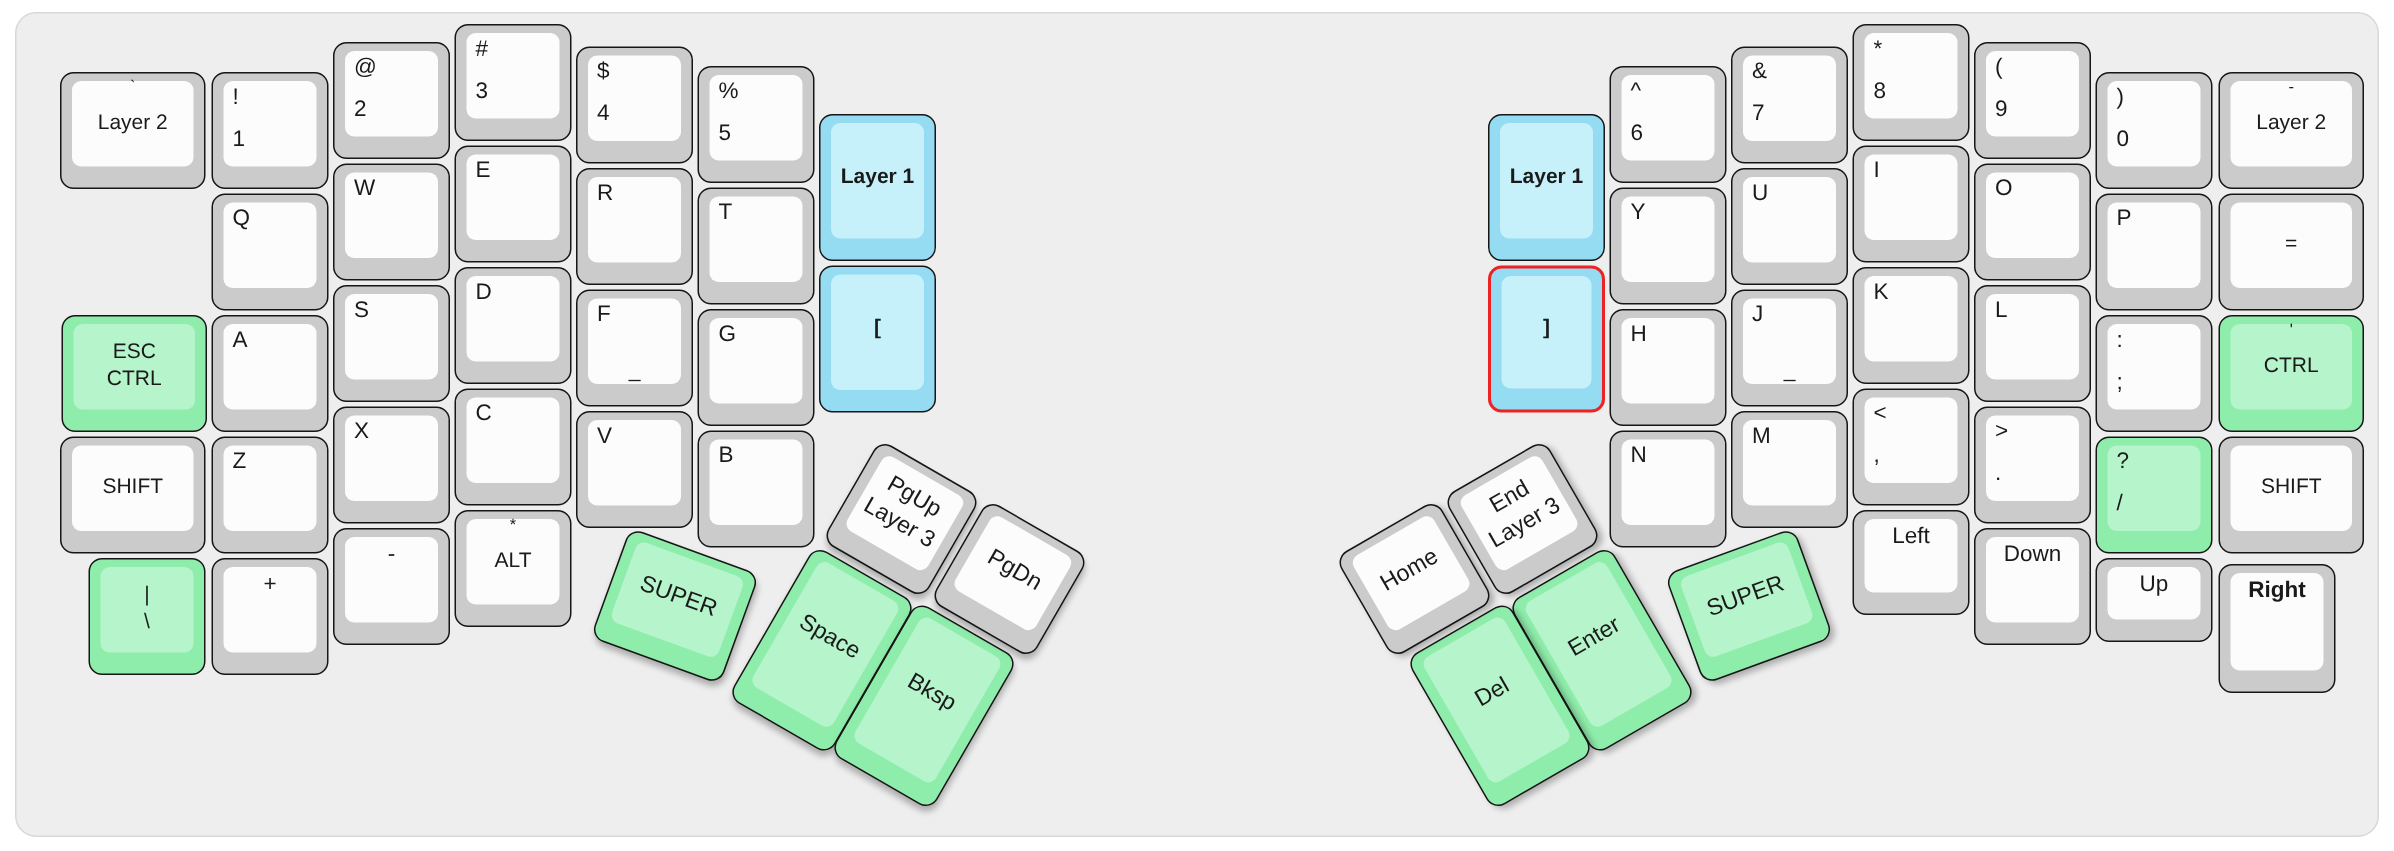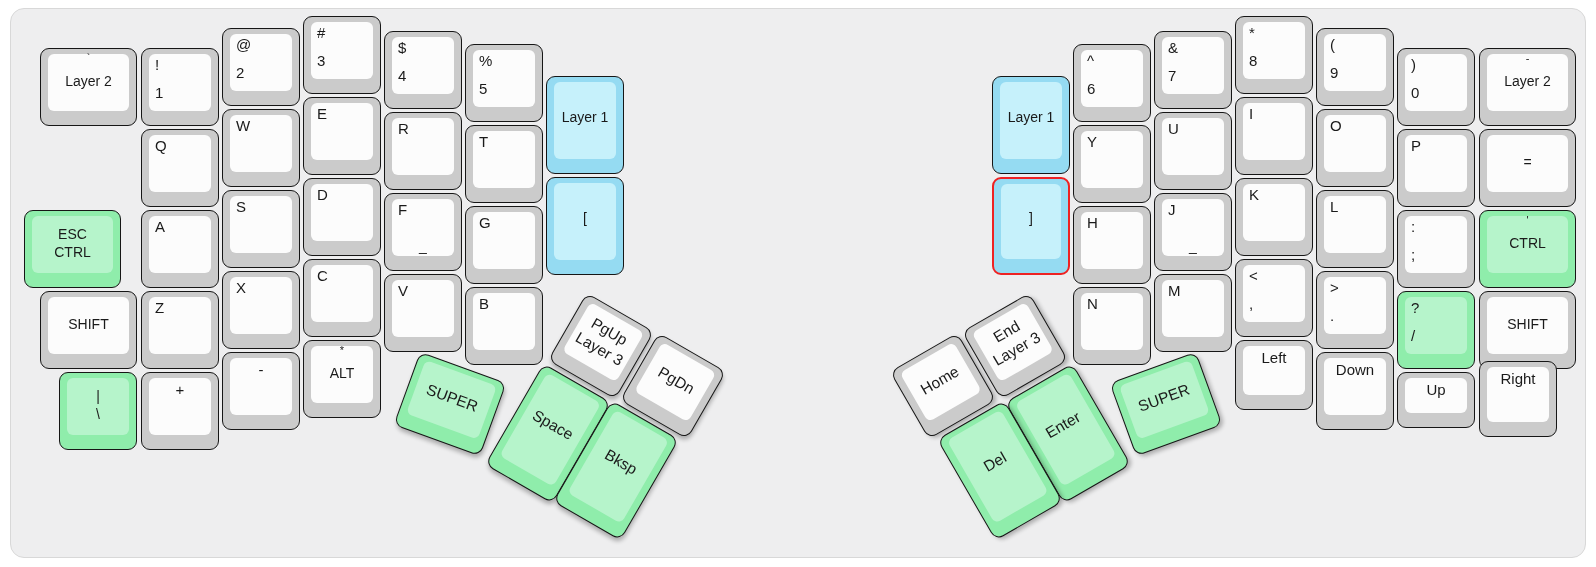--- a/index.html
+++ b/index.html
@@ -46,21 +46,21 @@
     position: absolute;
     left: 7px;
     right: 7px;
     top: 5px;
     bottom: 14px;
     border-radius: 6px;
     background: var(--white-cap, #fcfcfc);
   }
   .key.green { background: var(--green-key, #8fedab); }
   .key.green .cap { background: var(--green-cap, #b6f4cb); }
-  .key.blue { background: var(--blue-key, #95dbf2); }
+  .key.blue { background: var(--blue-key, #95dbf2); font-weight: bold; }
   .key.blue .cap { background: var(--blue-cap, #c6f1fb); }
   .key.selected { border-color: var(--selected-border, #ee2222); border-width: 2px; }
   .key.rot { box-shadow: 2px 3px 4px rgba(0,0,0,0.28); }
   .lab {
     position: absolute;
     white-space: pre-line;
     color: var(--text, #1a1a1a);
     pointer-events: none;
   }
   .lab-tl { left: 13px; top: 7px;  font-size: 15px; }
@@ -76,21 +76,21 @@
 <body>
 
 <div class="stage">
   <div class="panel"></div>
   <div class="board">
       <div class="key white" style="left: 40px; top: 48px; width: 97px; height: 78px;">
         <div class="cap"></div>
         <div class="lab lab-tcs">`</div>
         <div class="lab lab-c">Layer 2</div>
       </div>
-      <div class="key green" style="left: 24px; top: 210px; width: 97px; height: 78px;">
+      <div class="key green" style="left: 41px; top: 210px; width: 97px; height: 78px;">
         <div class="cap"></div>
         <div class="lab lab-c">ESC
 CTRL</div>
       </div>
       <div class="key white" style="left: 40px; top: 291px; width: 97px; height: 78px;">
         <div class="cap"></div>
         <div class="lab lab-c">SHIFT</div>
       </div>
       <div class="key green" style="left: 59px; top: 372px; width: 78px; height: 78px;">
         <div class="cap"></div>
@@ -346,21 +346,21 @@
       </div>
       <div class="key green" style="left: 1479px; top: 210px; width: 97px; height: 78px;">
         <div class="cap"></div>
         <div class="lab lab-tcs">'</div>
         <div class="lab lab-c">CTRL</div>
       </div>
       <div class="key white" style="left: 1479px; top: 291px; width: 97px; height: 78px;">
         <div class="cap"></div>
         <div class="lab lab-c">SHIFT</div>
       </div>
-      <div class="key white" style="left: 1479px; top: 361px; width: 78px; height: 76px;">
+      <div class="key white" style="left: 1479px; top: 376px; width: 78px; height: 86px; font-weight: bold;">
         <div class="cap"></div>
         <div class="lab lab-tc">Right</div>
       </div>
       <div class="key green rot" style="left: 1120px; top: 365px; width: 92px; height: 78px; transform: rotate(-20deg);">
         <div class="cap"></div>
         <div class="lab lab-c">SUPER</div>
       </div>
       <div class="key green rot" style="left: 1029px; top: 374.5px; width: 78px; height: 117px; transform: rotate(-30deg);">
         <div class="cap"></div>
         <div class="lab lab-c">Enter</div>

